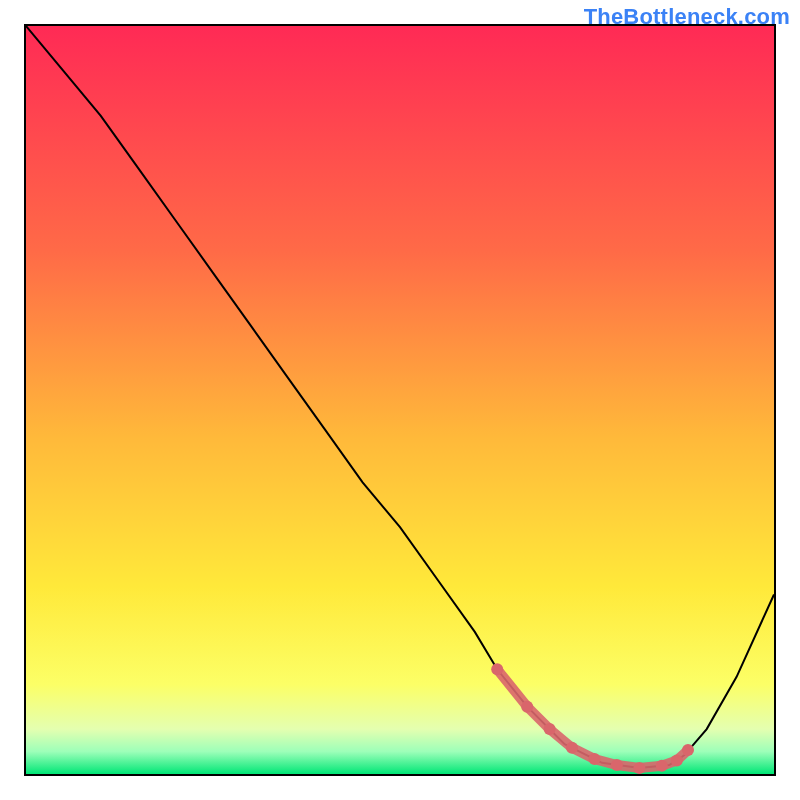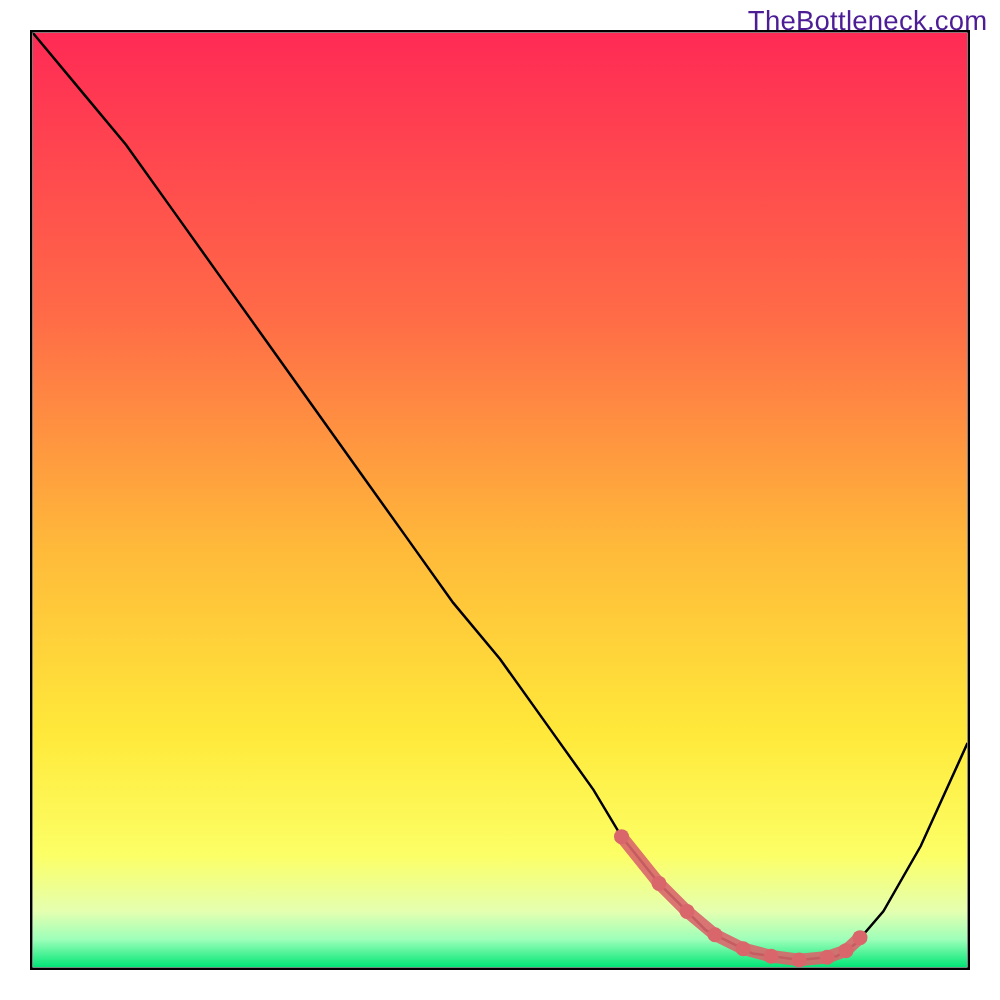--- a/index.html
+++ b/index.html
@@ -14,22 +14,22 @@
   .container {
     position: relative;
     width: 800px;
     height: 800px;
   }
   .watermark {
     position: absolute;
     top: 4px;
     right: 10px;
     font-size: 22px;
-    font-weight: 400;
-    color: #4c1d95;
+    font-weight: 700;
+    color: #3b82f6;
     letter-spacing: 0.2px;
     z-index: 5;
   }
   .plot {
     position: absolute;
     left: 24px;
     top: 24px;
     width: 752px;
     height: 752px;
     border: 2px solid #000000;

